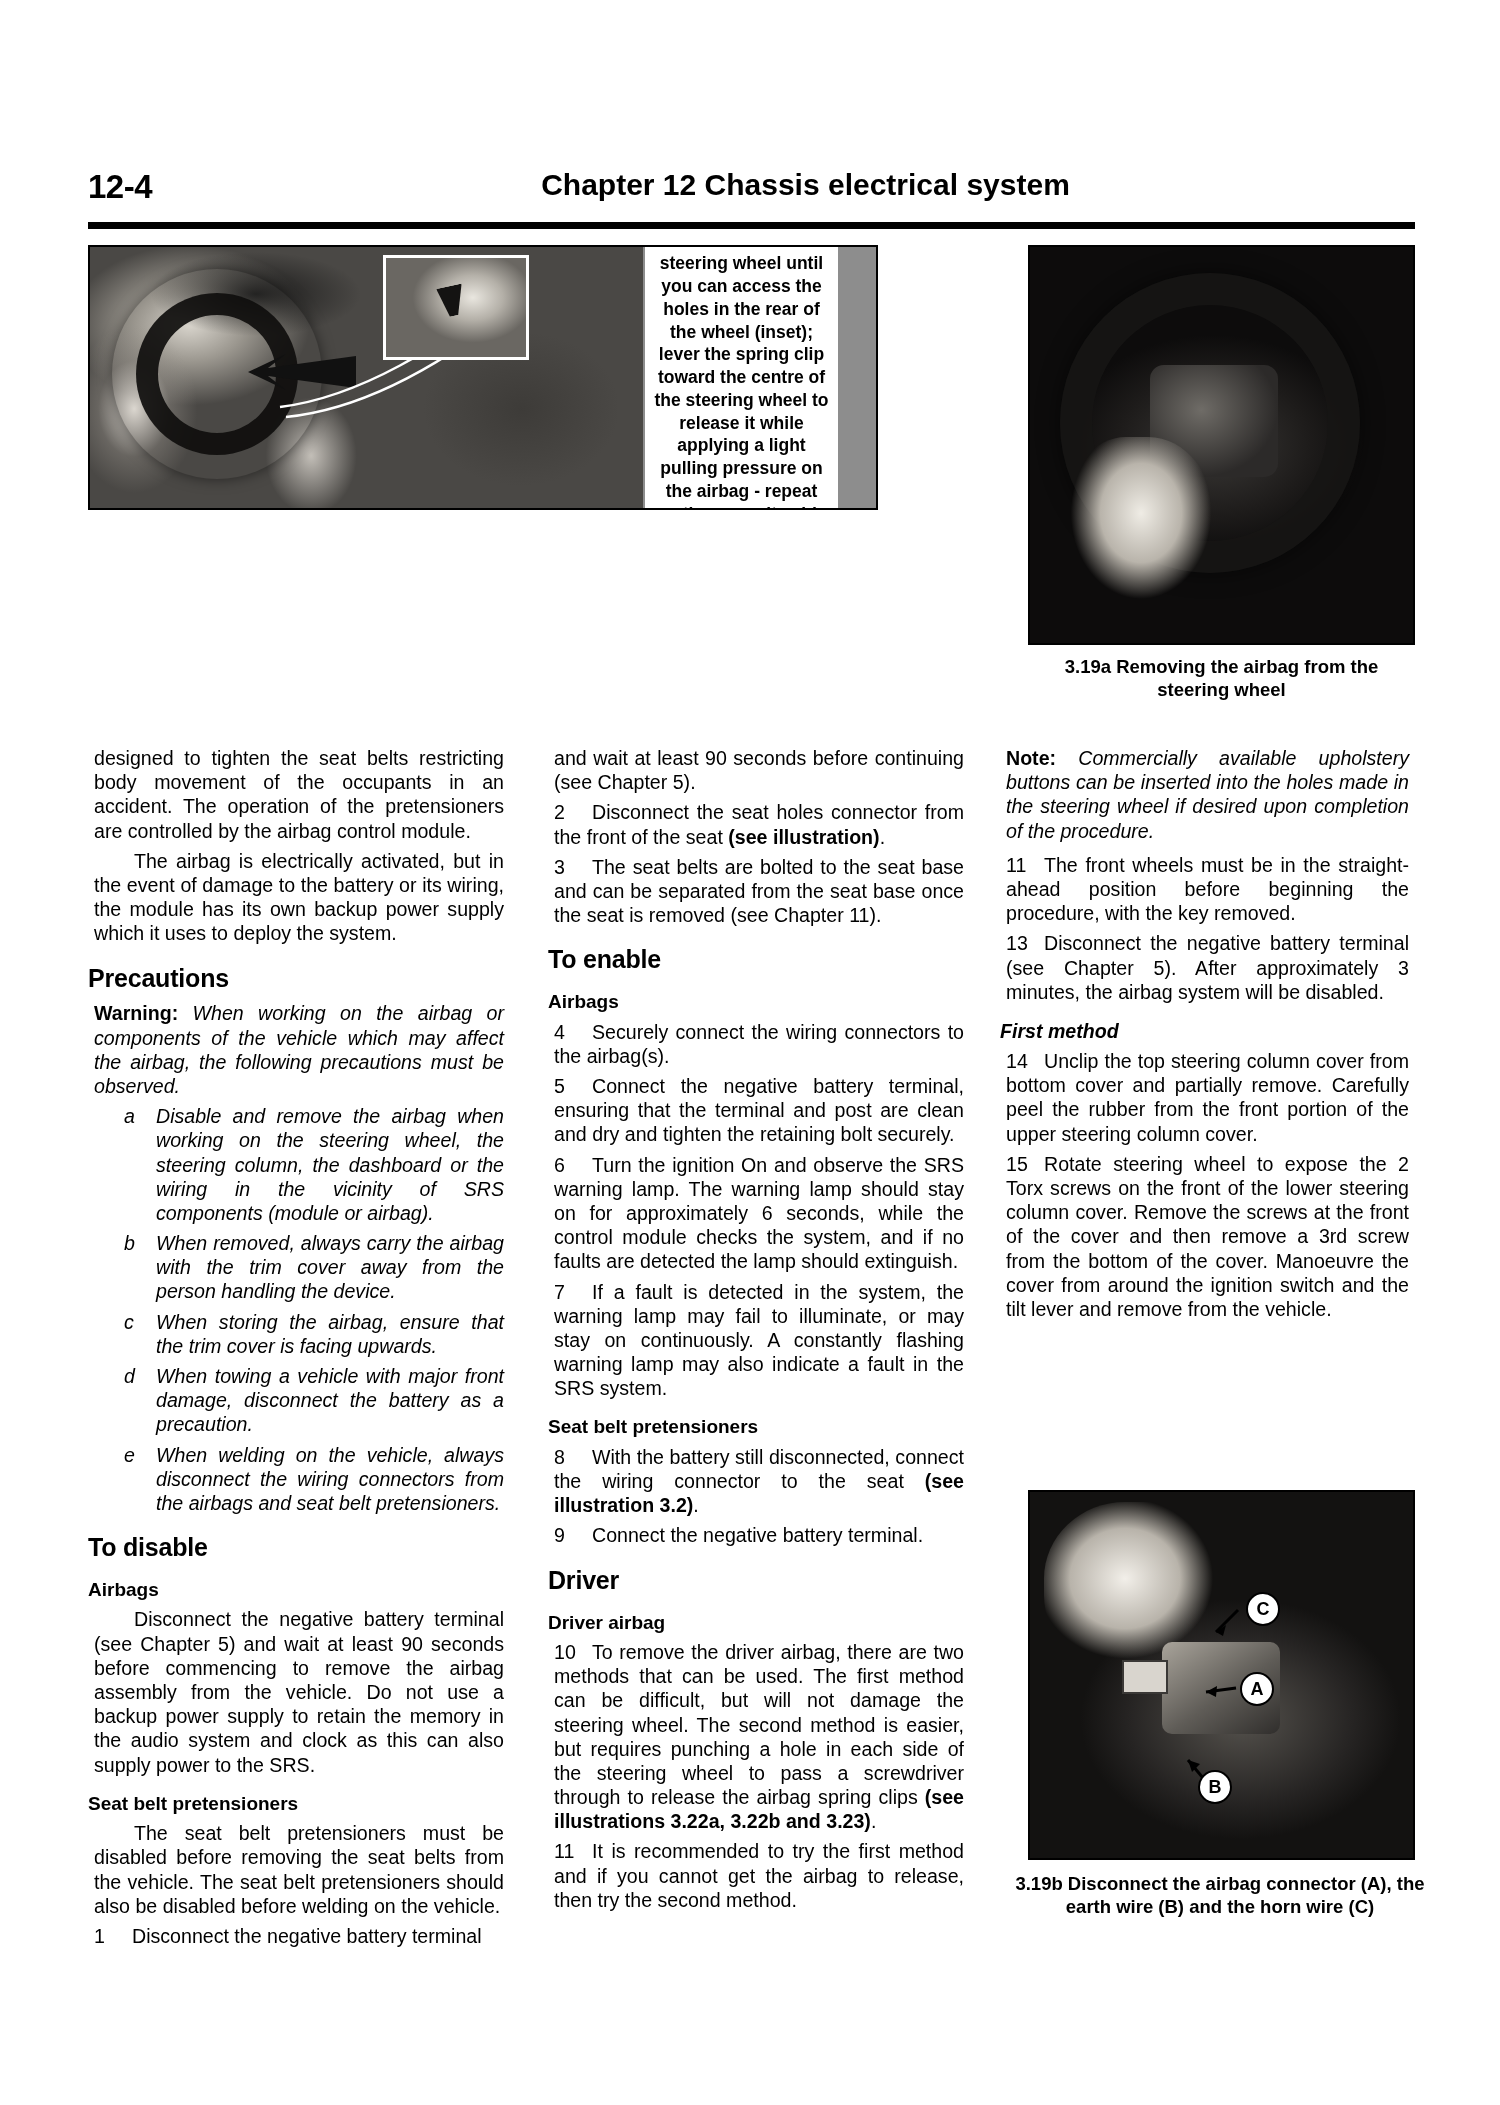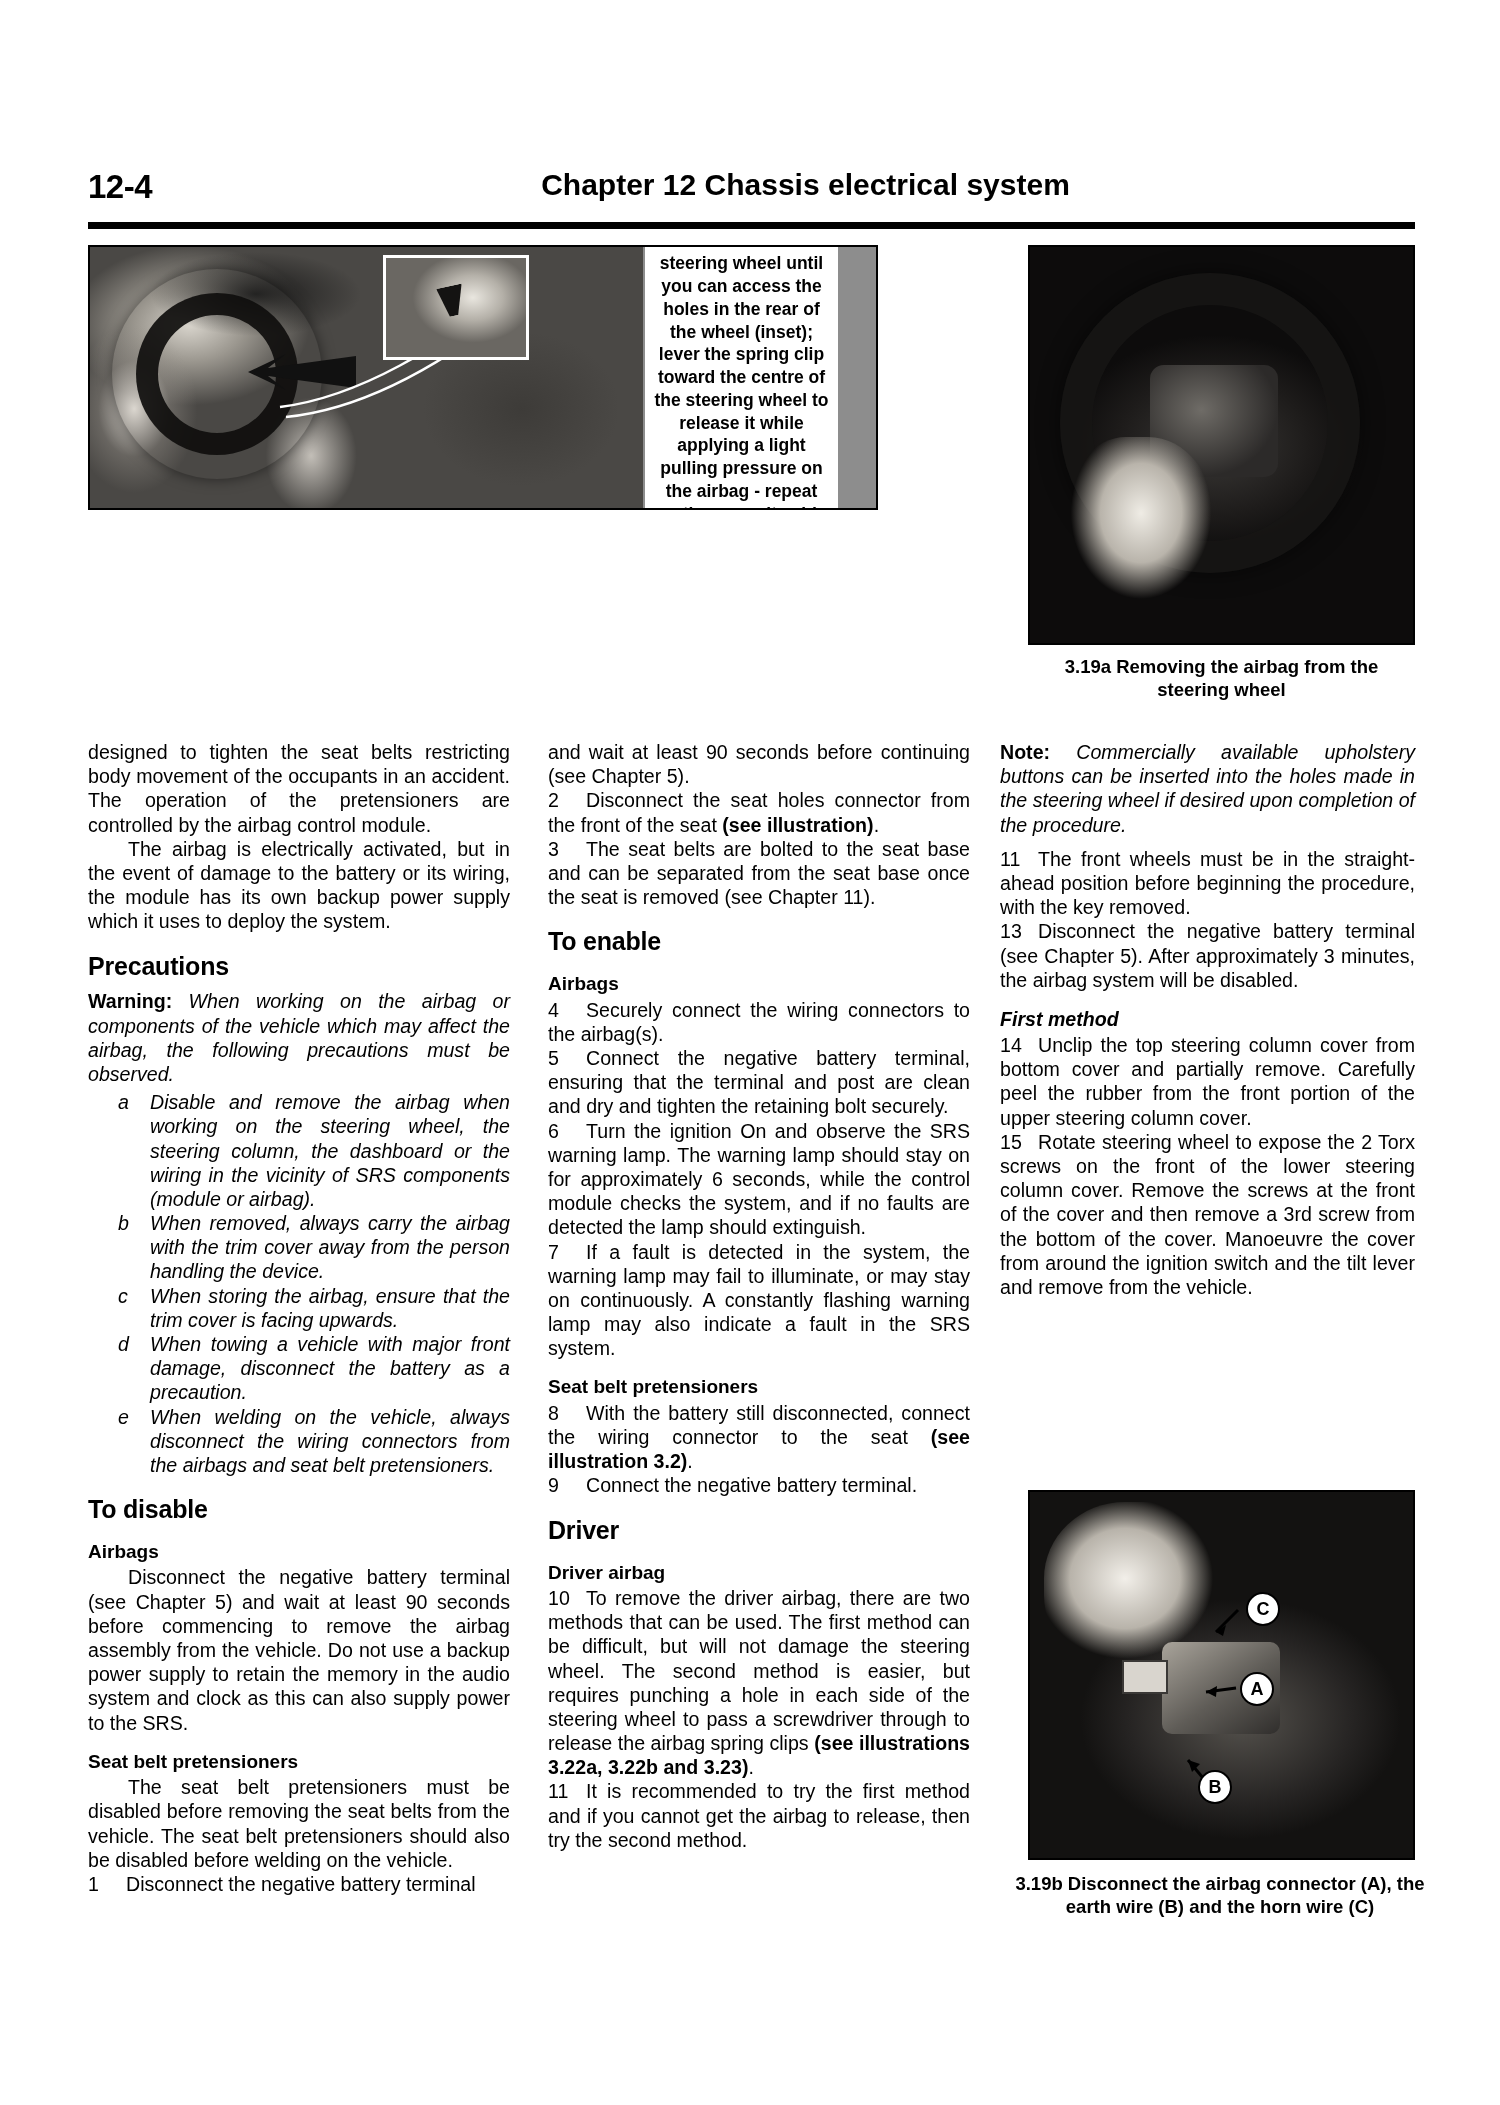--- a/index.html
+++ b/index.html
@@ -164,21 +164,21 @@
     position:absolute;
     font-size:19.6px;
     line-height:1.235;
     text-align:justify;
     color:#000;
   }
   .col-1 { left:88px;  top:740px; width:422px; }
   .col-2 { left:548px; top:740px; width:422px; }
   .col-3 { left:1000px; top:740px; width:415px; }
 
-  .col p { margin:0; }
+  .col p { margin:6px; }
   .h2 {
     font-size:25px; font-weight:bold; margin:17px 0 8px 0 !important;
     letter-spacing:-0.2px; text-align:left;
   }
   .h3 {
     font-size:19px; font-weight:bold; margin:15px 0 2px 0 !important; text-align:left;
   }
   .h3i {
     font-size:19.6px; font-weight:bold; font-style:italic; margin:15px 0 2px 0 !important; text-align:left;
   }

